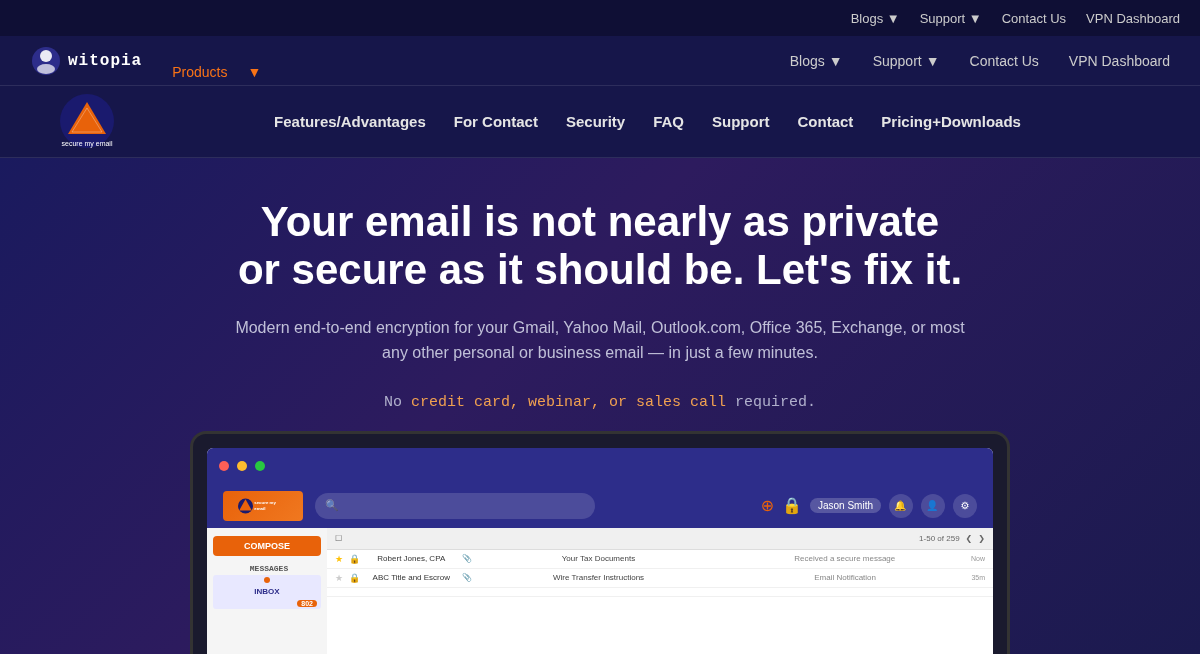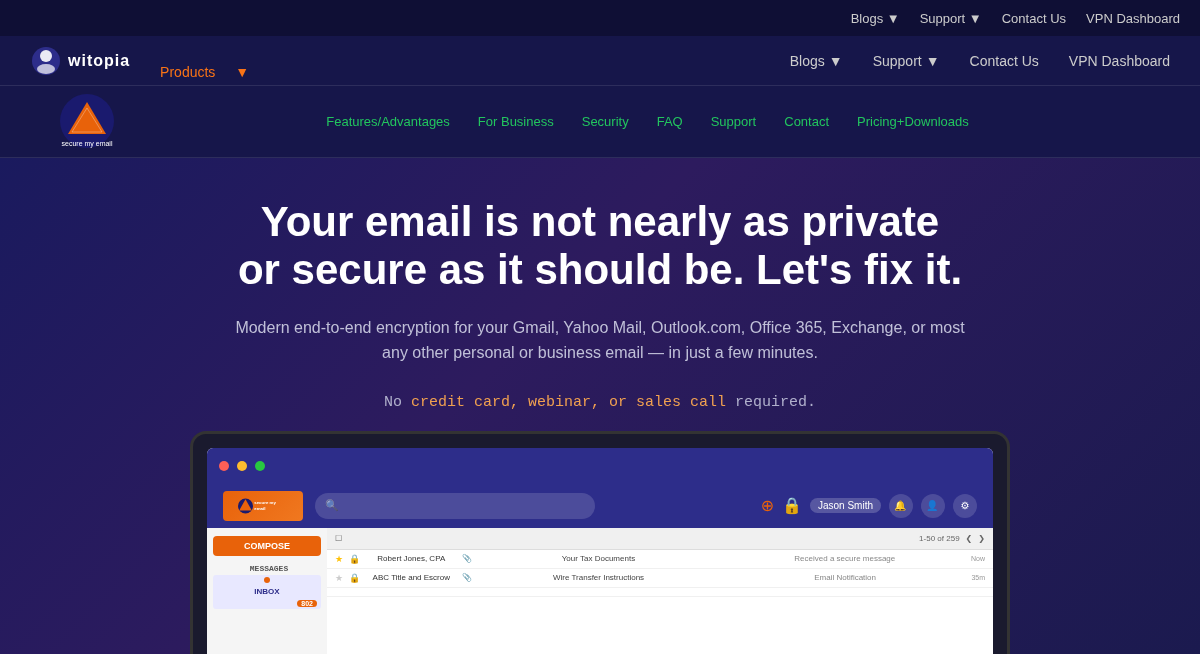--- a/index.html
+++ b/index.html
@@ -87,24 +87,24 @@
       height: 55px;
     }
     .second-nav .nav-links {
       display: flex;
       align-items: center;
       gap: 28px;
       flex: 1;
       justify-content: center;
     }
     .second-nav .nav-links a {
-      color: #22c55e;
+      color: #e5e5e5;
       text-decoration: none;
-      font-size: 13px;
-      font-weight: 400;
+      font-size: 15px;
+      font-weight: 700;
       white-space: nowrap;
     }
 
     
     .hero {
       background: linear-gradient(135deg, #1a1a5e 0%, #2d1b5e 40%, #1a1a4e 100%);
       padding: 40px 20px 20px;
       text-align: center;
       position: relative;
     }
@@ -335,20 +335,21 @@
     }
     .witopia-icon {
       width: 32px;
       height: 32px;
     }
     .witopia-text {
       font-size: 16px;
       font-weight: 700;
       color: #fff;
       letter-spacing: 1px;
+      font-family: Liberation Mono, monospace;
     }
   </style>
 </head>
 <body>
 
 <div class="top-bar">
   <a>
     <span>Blogs</span>
     <span>▼</span>
   </a>
@@ -390,21 +391,21 @@
   <div class="logo-area">
     <svg class="logo-triangle" viewBox="0 0 55 55">
       <circle cx="27" cy="27" r="27" fill="#1a1a6e"></circle>
       <polygon points="27,8 46,40 8,40" fill="#e8620a"></polygon>
       <polygon points="27,14 42,38 12,38" fill="none" stroke="#fff" stroke-width="1" opacity="0.3"></polygon>
       <text x="27" y="52" text-anchor="middle" fill="#fff" font-size="7" font-family="Arial">secure my email</text>
     </svg>
   </div>
   <div class="nav-links">
     <a>Features/Advantages</a>
-    <a>For Business</a>
+    <a>For Contact</a>
     <a>Security</a>
     <a>FAQ</a>
     <a>Support</a>
     <a>Contact</a>
     <a>Pricing+Downloads</a>
   </div>
 </div>
 
 <div class="hero">
   <h1>

